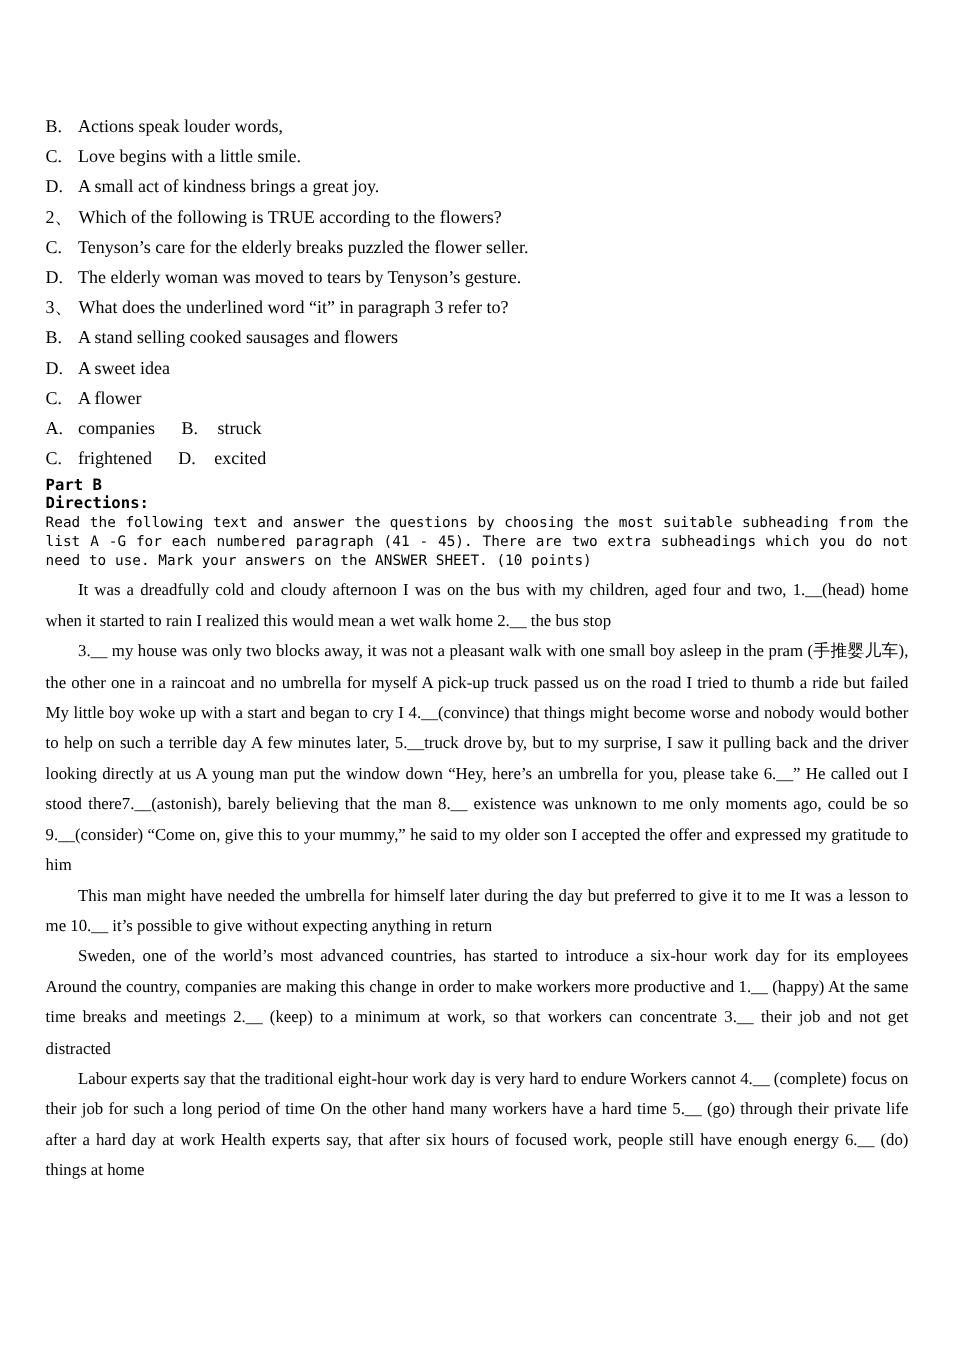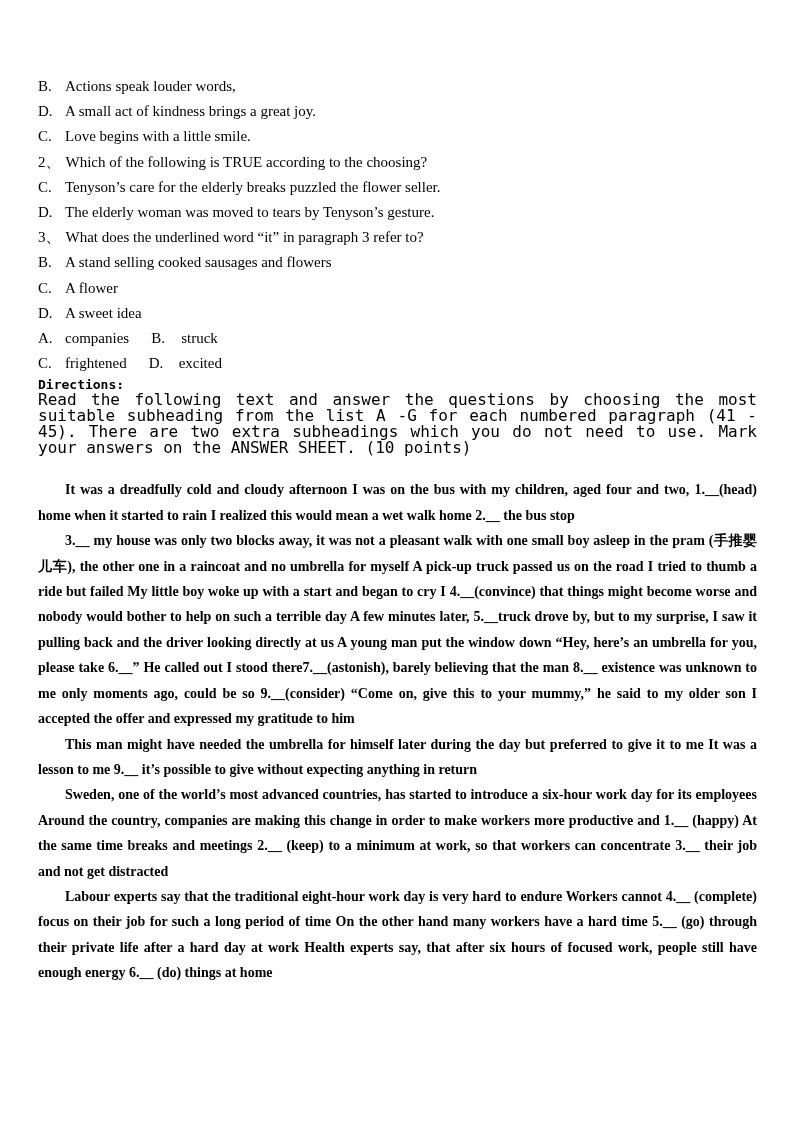--- a/index.html
+++ b/index.html
@@ -2,21 +2,21 @@
 <html><head>
 <meta charset="utf-8">
 <style>
   html, body { margin: 0; padding: 0; background: #ffffff; }
   .page {
     position: relative;
     width: 794px;
     height: 988px;
     background: #ffffff;
     box-sizing: border-box;
-    padding: 74px 37px 0 38px;
+    padding: 94px 37px 0 38px;
     color: #000000;
     font-family: "Liberation Serif", serif;
     overflow: hidden;
   }
   
   .qa-line {
     font-size: 15px;
     line-height: 25.2px;
     white-space: nowrap;
   }
@@ -41,90 +41,91 @@
     line-height: 15px;
   }
   .pb-directions-label {
     font-family: "DejaVu Sans Mono", monospace;
     font-weight: bold;
     font-size: 13px;
     line-height: 15px;
   }
   .pb-directions {
     font-family: "DejaVu Sans Mono", monospace;
-    font-size: 16px;
+    font-size: 12px;
     line-height: 16px;
     text-align: justify;
   }
   
-  .body-text { margin-top: 21px; font-weight: bold; }
+  .body-text { margin-top: 5px; }
   .cloze-para {
     margin: 0;
     font-size: 14px;
     line-height: 25.4px;
     text-align: justify;
     text-indent: 27px;
   }
 </style>
 </head>
 <body>
 
 <div class="page">
 
   <section>
 
     <div class="qa-line">
       <span class="opt-label">B.</span><span>Actions speak louder words,</span>
     </div>
     <div class="qa-line">
-      <span class="opt-label">D.</span><span>A small act of kindness brings a great joy.</span>
+      <span class="opt-label">C.</span><span>Love begins with a little smile.</span>
     </div>
     <div class="qa-line">
-      <span class="opt-label">C.</span><span>Love begins with a little smile.</span>
+      <span class="opt-label">D.</span><span>A small act of kindness brings a great joy.</span>
     </div>
 
     <div class="qa-line">
-      <span class="q-num">2、</span><span>Which of the following is TRUE according to the choosing?</span>
+      <span class="q-num">2、</span><span>Which of the following is TRUE according to the flowers?</span>
     </div>
     <div class="qa-line">
       <span class="opt-label">C.</span><span>Tenyson’s care for the elderly breaks puzzled the flower seller.</span>
     </div>
     <div class="qa-line">
       <span class="opt-label">D.</span><span>The elderly woman was moved to tears by Tenyson’s gesture.</span>
     </div>
 
     <div class="qa-line">
       <span class="q-num">3、</span><span>What does the underlined word “it” in paragraph 3 refer to?</span>
     </div>
     <div class="qa-line">
       <span class="opt-label">B.</span><span>A stand selling cooked sausages and flowers</span>
     </div>
     <div class="qa-line">
-      <span class="opt-label">C.</span><span>A flower</span>
+      <span class="opt-label">D.</span><span>A sweet idea</span>
     </div>
     <div class="qa-line">
-      <span class="opt-label">D.</span><span>A sweet idea</span>
+      <span class="opt-label">C.</span><span>A flower</span>
     </div>
 
     <div class="qa-line">
       <span class="opt-label">A.</span><span>companies</span><span class="opt-label second">B.</span><span>struck</span>
     </div>
     <div class="qa-line">
       <span class="opt-label">C.</span><span>frightened</span><span class="opt-label second">D.</span><span>excited</span>
     </div>
 
   </section>
 
   <section class="part-b">
+    <div class="pb-heading">Part B</div>
     <div class="pb-directions-label">Directions:</div>
     <div class="pb-directions">Read the following text and answer the questions by choosing the most suitable subheading from the list A -G for each numbered paragraph (41 - 45). There are two extra subheadings which you do not need to use. Mark your answers on the ANSWER SHEET. (10 points)</div>
 
     <div class="body-text">
       <p class="cloze-para">It was a dreadfully cold and cloudy afternoon I was on the bus with my children, aged four and two, 1.__(head) home when it started to rain I realized this would mean a wet walk home 2.__ the bus stop</p>
       <p class="cloze-para">3.__ my house was only two blocks away, it was not a pleasant walk with one small boy asleep in the pram (手推婴儿车), the other one in a raincoat and no umbrella for myself A pick-up truck passed us on the road I tried to thumb a ride but failed My little boy woke up with a start and began to cry I 4.__(convince) that things might become worse and nobody would bother to help on such a terrible day A few minutes later, 5.__truck drove by, but to my surprise, I saw it pulling back and the driver looking directly at us A young man put the window down “Hey, here’s an umbrella for you, please take 6.__” He called out I stood there7.__(astonish), barely believing that the man 8.__ existence was unknown to me only moments ago, could be so 9.__(consider) “Come on, give this to your mummy,” he said to my older son I accepted the offer and expressed my gratitude to him</p>
-      <p class="cloze-para">This man might have needed the umbrella for himself later during the day but preferred to give it to me It was a lesson to me 9.__ it’s possible to give without expecting anything in return</p>
+      <p class="cloze-para">This man might have needed the umbrella for himself later during the day but preferred to give it to me It was a lesson to me 10.__ it’s possible to give without expecting anything in return</p>
       <p class="cloze-para">Sweden, one of the world’s most advanced countries, has started to introduce a six-hour work day for its employees Around the country, companies are making this change in order to make workers more productive and 1.__ (happy) At the same time breaks and meetings 2.__ (keep) to a minimum at work, so that workers can concentrate 3.__ their job and not get distracted</p>
       <p class="cloze-para">Labour experts say that the traditional eight-hour work day is very hard to endure Workers cannot 4.__ (complete) focus on their job for such a long period of time On the other hand many workers have a hard time 5.__ (go) through their private life after a hard day at work Health experts say, that after six hours of focused work, people still have enough energy 6.__ (do) things at home</p>
       <p class="cloze-para">The change comes at a time 7.__ many employees around the world work 50 to 60 hours and more a week Some of them</p>
     </div>
   </section>
 
 </div>
 
 </body></html>

